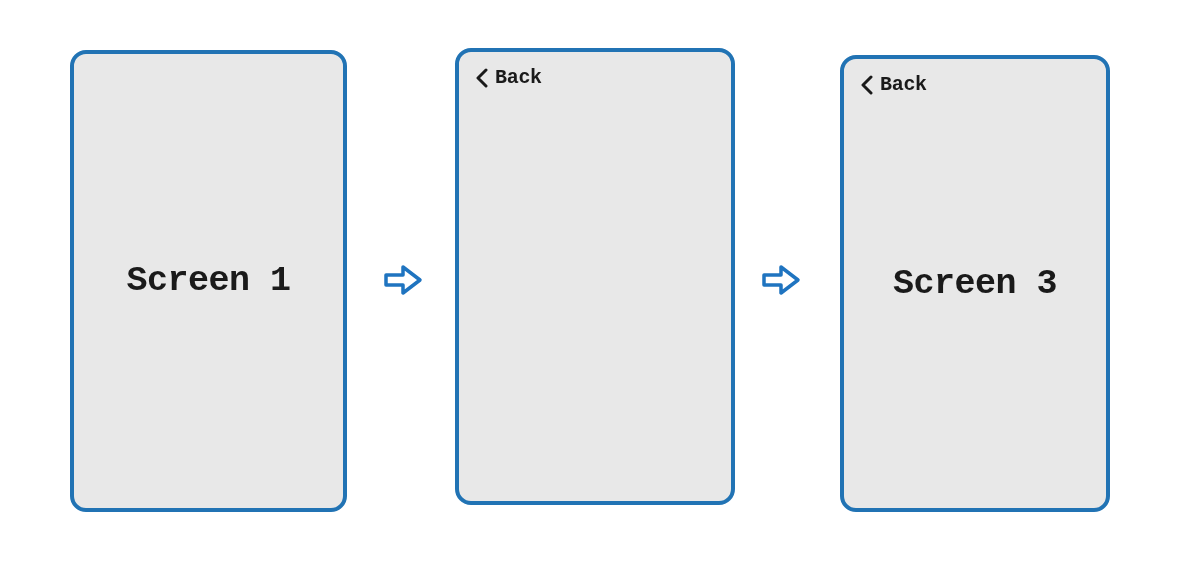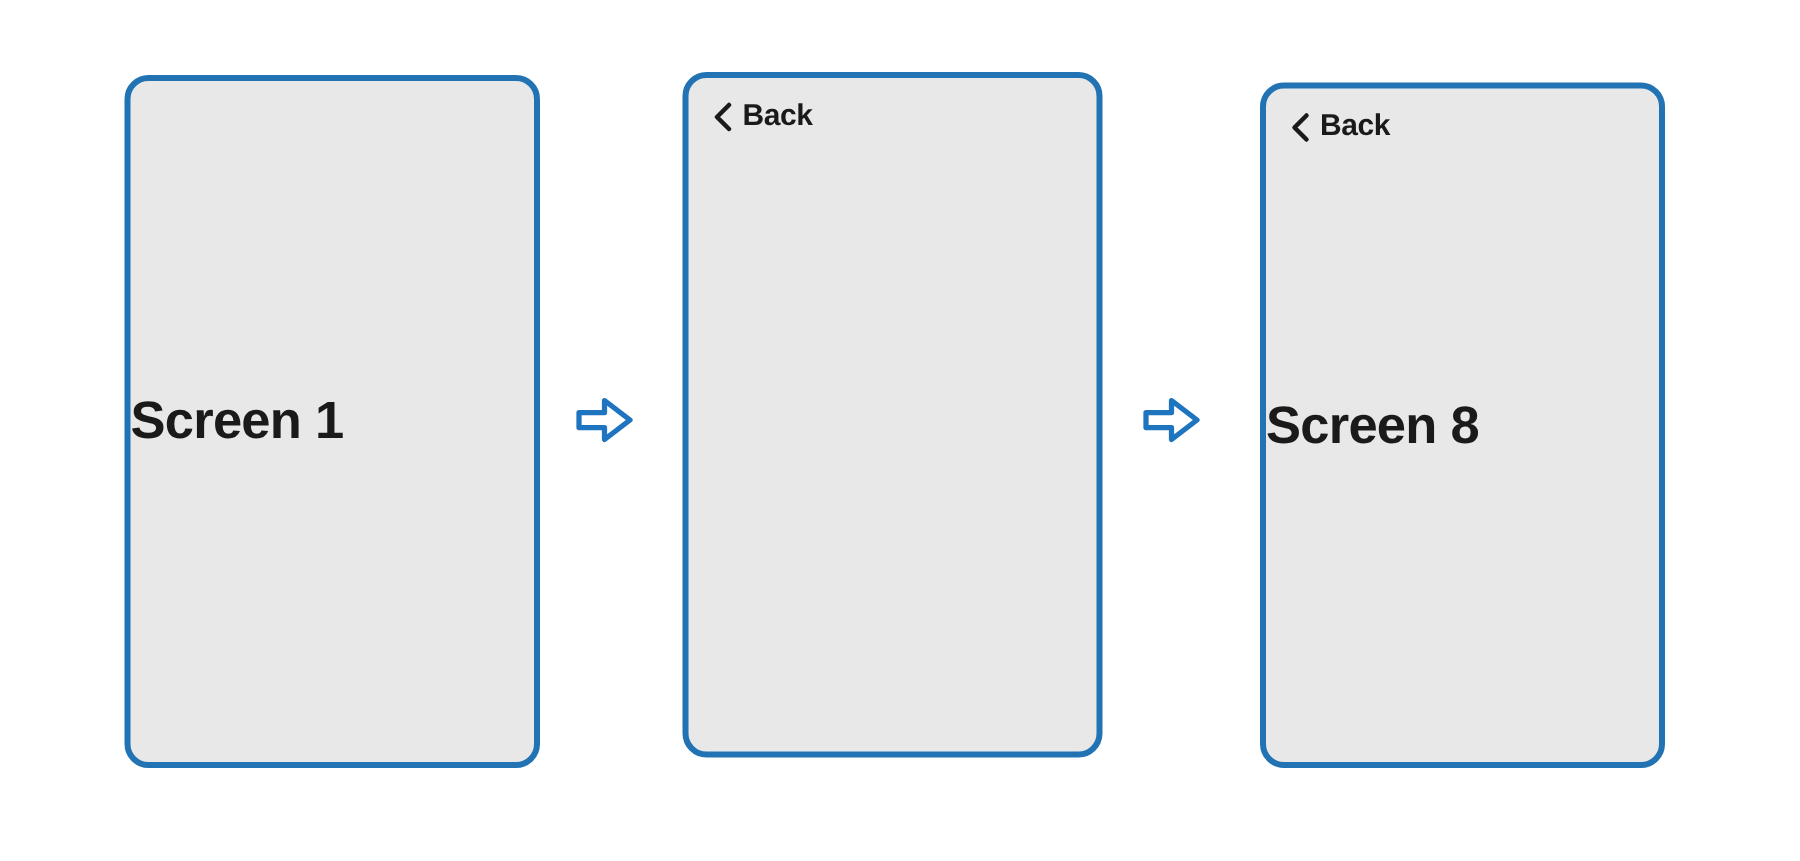--- a/index.html
+++ b/index.html
@@ -16,22 +16,24 @@
     overflow: hidden;
   }
   .screen {
     position: absolute;
     box-sizing: border-box;
     background: #E8E8E8;
     border: 4px solid #2173B4;
     border-radius: 16px;
     display: flex;
     align-items: center;
+    justify-content: center;
+    font-family: Liberation Mono, monospace;
   }
-  .screen-1 { left: 83px;  top: 50px; width: 277px; height: 462px; }
+  .screen-1 { left: 70px;  top: 50px; width: 277px; height: 462px; }
   .screen-2 { left: 455px; top: 48px; width: 280px; height: 457px; }
   .screen-3 { left: 840px; top: 55px; width: 270px; height: 457px; }
   .screen-label {
     font-size: 35px;
     font-weight: bold;
     color: #1A1A1A;
     letter-spacing: -0.5px;
     text-align: center;
   }
   .back-button {
@@ -91,16 +93,16 @@
 
   <div class="screen screen-3">
     <div class="back-button">
       <span class="back-chevron">
         <svg width="13" height="20" viewBox="0 0 13 20">
           <polyline points="11,2 3,10 11,18" fill="none" stroke="#1A1A1A" stroke-width="3" stroke-linecap="round" stroke-linejoin="round"></polyline>
         </svg>
       </span>
       <span class="back-label">Back</span>
     </div>
-    <div class="screen-label">Screen 8</div>
+    <div class="screen-label">Screen 3</div>
   </div>
 
 </div>
 
 </body></html>

